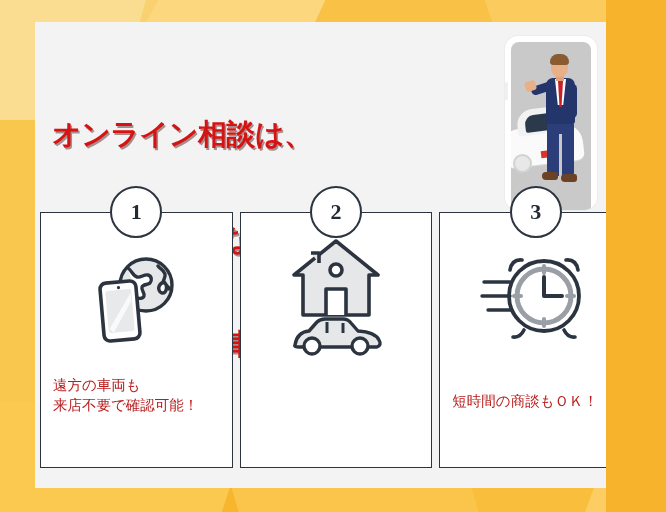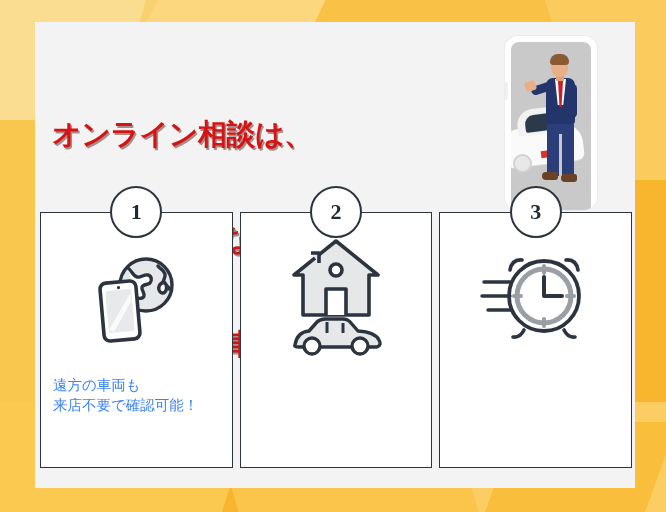--- a/index.html
+++ b/index.html
@@ -1,21 +1,21 @@
 <!DOCTYPE html>
 <html><head>
 <meta charset="utf-8">
 <style>
   html,body{margin:0;padding:0;}
   body{
     width:666px;height:512px;overflow:hidden;
     font-family:"Liberation Sans","DejaVu Sans",sans-serif;
     background:#F7B32B;
   }
-  #stage{position:relative;width:666px;height:512px;overflow:hidden;text-decoration:underline;}
+  #stage{position:relative;width:606px;height:512px;overflow:hidden;text-decoration:underline;}
 
   
   .bg{position:absolute;inset:0;background:#F8B52E;}
   .facet{position:absolute;}
   .f1{left:-40px;top:-30px;width:300px;height:260px;background:#FAD170;
       transform:skewX(-22deg);}
   .f2{left:-60px;top:-40px;width:170px;height:330px;background:#FBDD92;
       transform:skewX(-16deg);}
   .f3{left:-80px;top:120px;width:150px;height:300px;background:#F9C64E;
       transform:skewX(10deg);}
@@ -127,21 +127,21 @@
     font-size:22px;font-weight:bold;color:#222A35;
     font-family:"Liberation Serif","DejaVu Serif",serif;
   }
   .icon-wrap{
     position:absolute;left:0;right:0;top:18px;height:130px;
     display:flex;align-items:center;justify-content:center;
   }
   .caption{
     position:absolute;left:0;right:0;bottom:52px;
     text-align:left;padding:0 12px;
-    font-size:14.5px;line-height:20px;color:#3b82f6;
+    font-size:14.5px;line-height:20px;color:#b91c1c;
     font-weight:500;white-space:pre-line;
   }
   .caption.center-ish{bottom:56px;}
 </style>
 </head>
 <body>
 
 <div id="stage">
 
   <div class="bg">
@@ -252,16 +252,17 @@
             <path d="M64 22 v7 M64 75 v7 M34 52 h7 M87 52 h7"></path>
           </g>
           <g stroke="#2C3440" stroke-width="4" stroke-linecap="round">
             <path d="M64 52 V33 M64 52 H82"></path>
           </g>
           <g stroke="#2C3440" stroke-width="3.4" stroke-linecap="round">
             <path d="M4 38 h26 M2 52 h28 M8 66 h24"></path>
           </g>
         </svg>
       </div>
+      <div class="caption center-ish">短時間の商談もＯＫ！</div>
     </div>
 
   </div>
 </div>
 
 </body></html>

